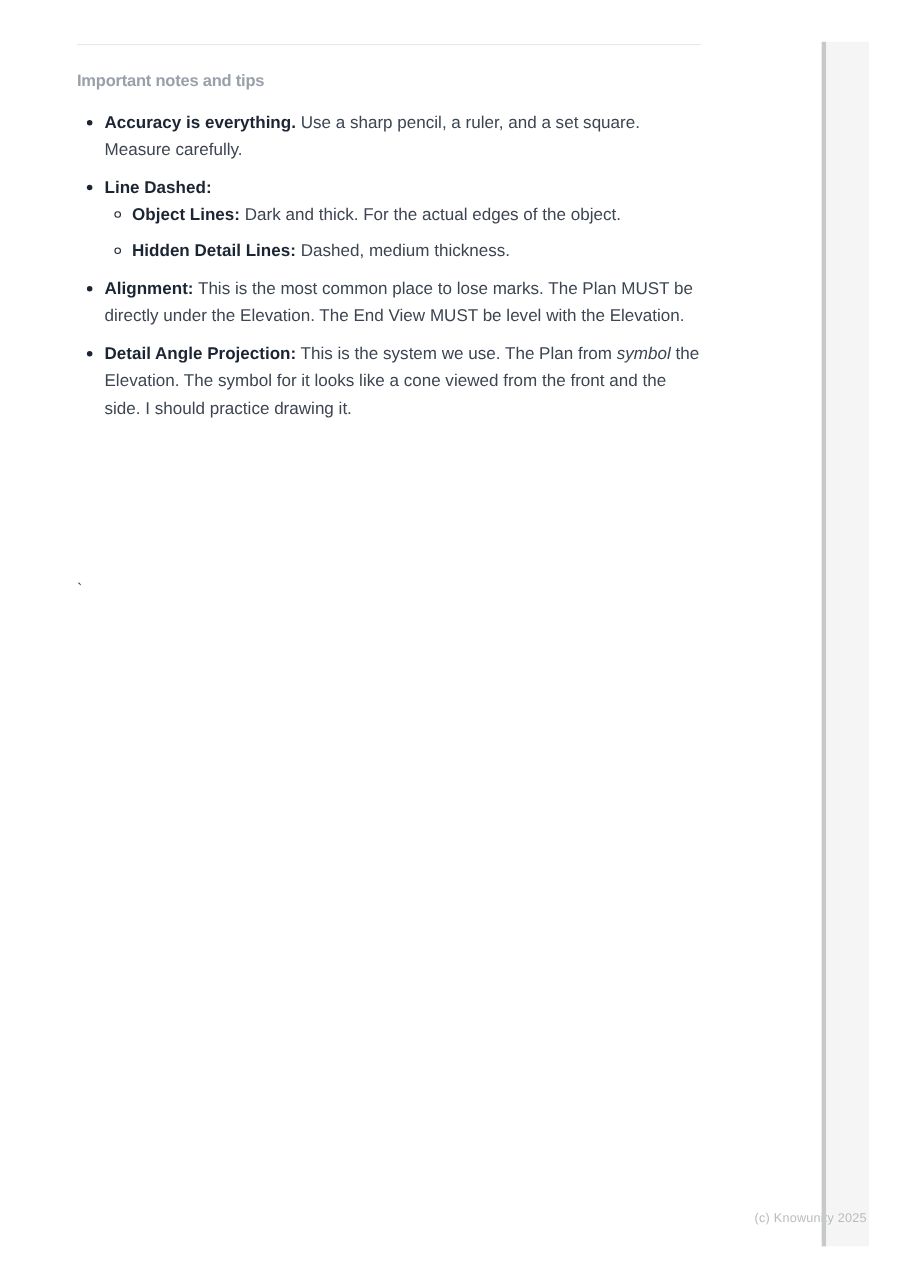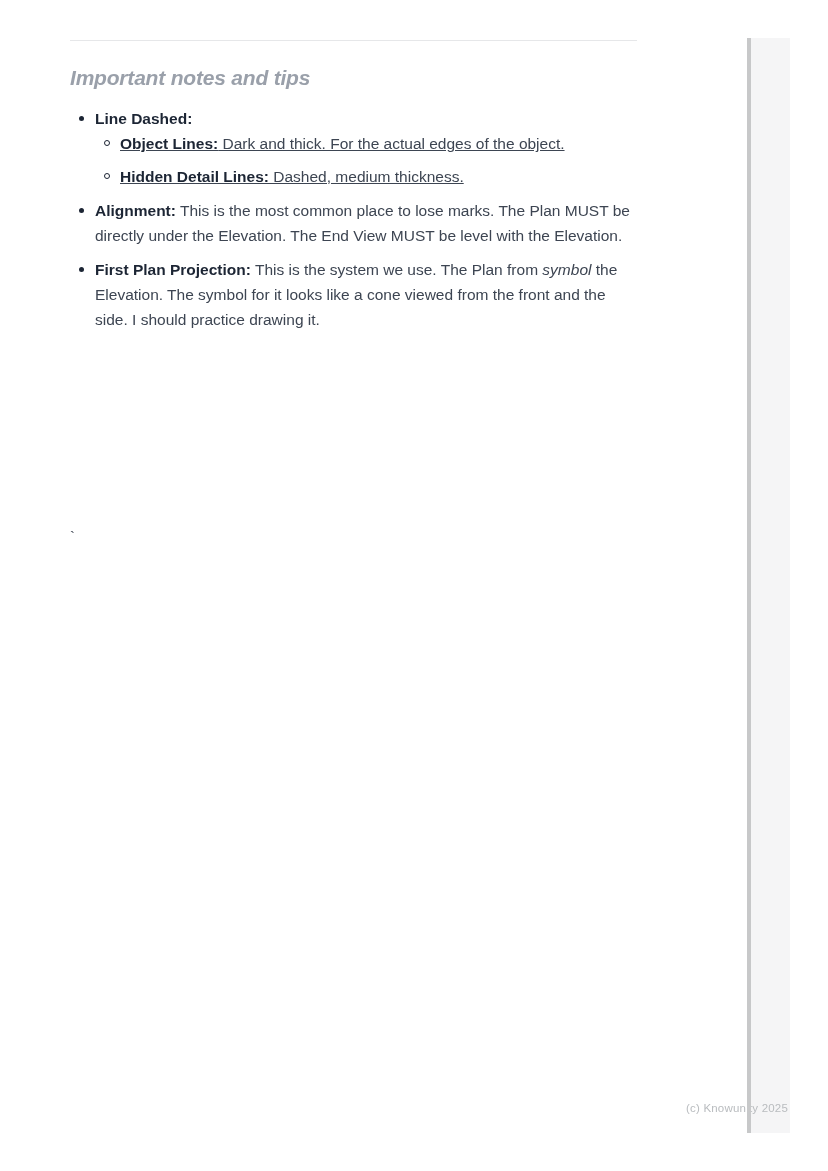--- a/index.html
+++ b/index.html
@@ -18,26 +18,25 @@
     position: absolute;
     left: 70px; top: 40px;
     width: 567px;
   }
   .divider {
     height: 1px; width: 100%;
     background: var(--divider, #e6e7e9);
   }
   .page-title {
     margin: 24px 0 0 0;
-    font-size: 21px;
+    font-size: 15px;
     font-weight: 700;
     line-height: 1.2;
     letter-spacing: -0.2px;
     color: var(--heading, #9aa0aa);
-    font-style: italic;
   }
   .main-list {
     list-style: none;
     margin: 16px 0 0 0;
     padding: 0 0 0 25px;
     font-size: 15.5px;
     line-height: 25px;
     color: var(--body-text, #3d4552);
   }
   .main-list strong {
@@ -53,21 +52,20 @@
     position: absolute;
     left: -16px; top: 10px;
     width: 5px; height: 5px;
     border-radius: 50%;
     background: var(--bold-text, #1c2534);
   }
   .sub-list {
     list-style: none;
     margin: 0;
     padding: 0 0 0 25px;
-    text-decoration: underline;
   }
   .sub-list > li {
     position: relative;
     margin-bottom: 8px;
   }
   .sub-list > li:last-child { margin-bottom: 0; }
   .sub-list > li::before {
     content: "";
     position: absolute;
     left: -16px; top: 9px;
@@ -108,31 +106,32 @@
 
 <div class="page">
 
   <div class="content">
     <div class="divider"></div>
 
     <h1 class="page-title">Important notes and tips</h1>
 
     <ul class="main-list">
 
+      <li><strong>Accuracy is everything.</strong><span> Use a sharp pencil, a ruler, and a set square. Measure carefully.</span></li>
 
       <li><strong>Line Dashed:</strong><span></span>
         <ul class="sub-list">
           <li><strong>Object Lines:</strong><span> Dark and thick. For the actual edges of the object.</span></li>
           <li><strong>Hidden Detail Lines:</strong><span> Dashed, medium thickness.</span></li>
         </ul>
       </li>
 
       <li><strong>Alignment:</strong><span> This is the most common place to lose marks. The Plan MUST be directly under the Elevation. The End View MUST be level with the Elevation.</span></li>
 
-      <li><strong>First Plan Projection:</strong><span> This is the system we use. The Plan from </span><em>symbol</em><span> the Elevation. The symbol for it looks like a cone viewed from the front and the side. I should practice drawing it.</span></li>
+      <li><strong>Detail Angle Projection:</strong><span> This is the system we use. The Plan from </span><em>symbol</em><span> the Elevation. The symbol for it looks like a cone viewed from the front and the side. I should practice drawing it.</span></li>
 
     </ul>
   </div>
 
   <span class="stray-char">`</span>
 
   <div class="side-panel"></div>
 
   <div class="watermark">(c) Knowunity 2025</div>
 

